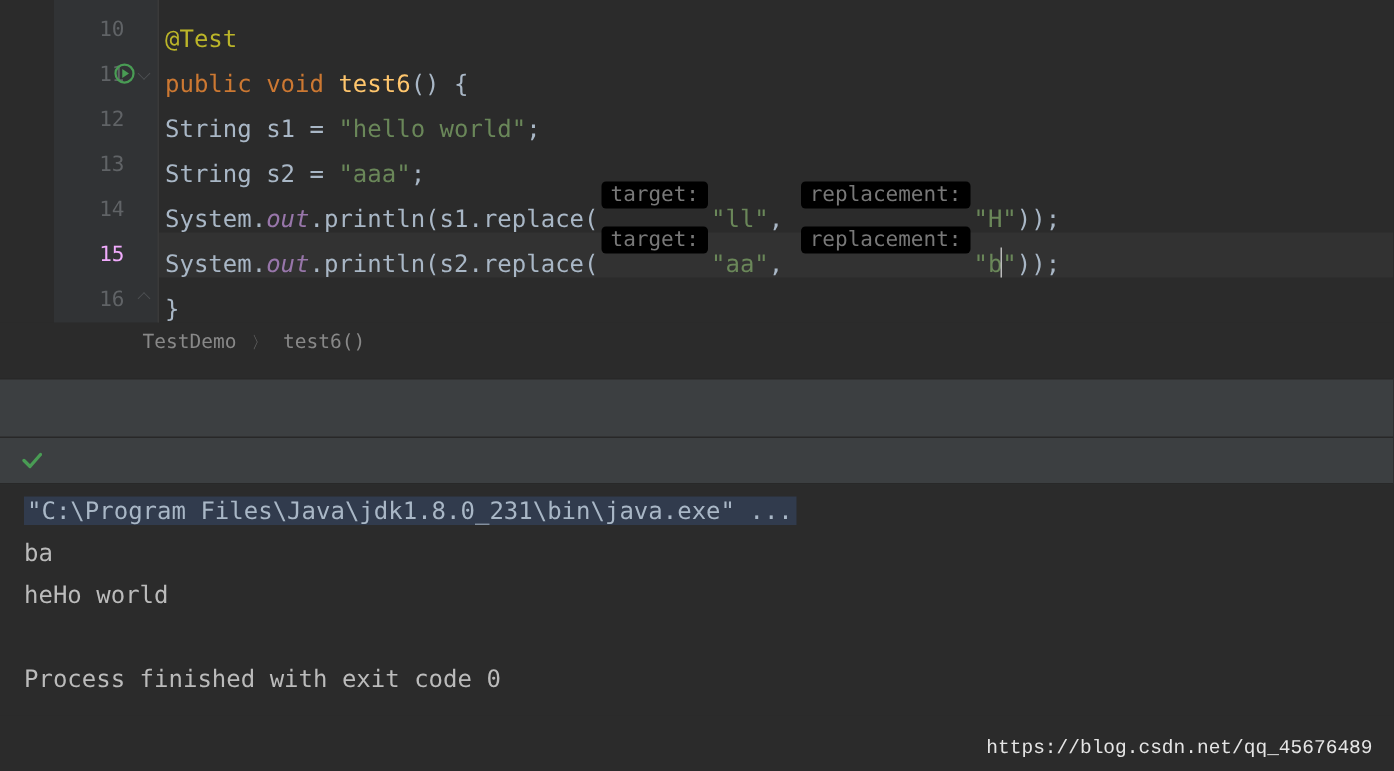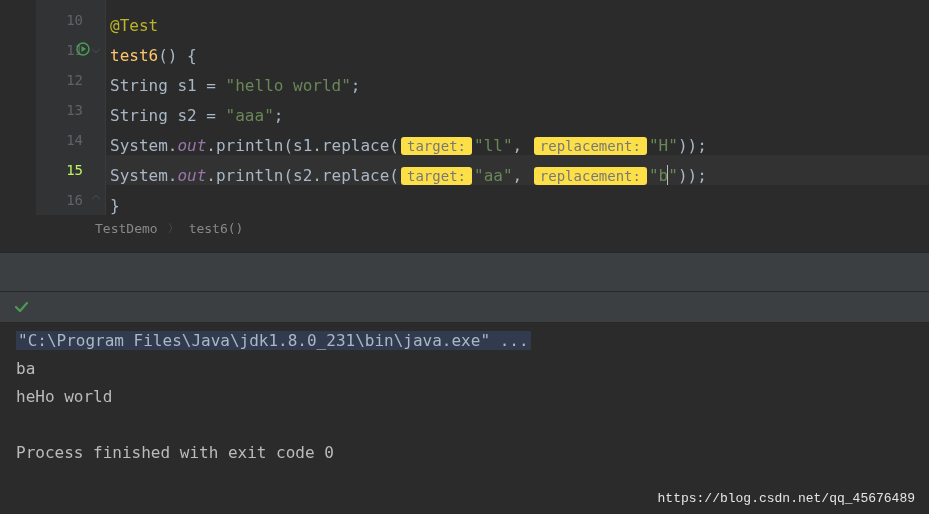--- a/index.html
+++ b/index.html
@@ -28,21 +28,21 @@
   .gutter-row {
     height: 30px;
     display: flex;
     align-items: center;
     justify-content: flex-end;
     padding-right: 22px;
     color: #606366;
     font-size: 14px;
     position: relative;
   }
-  .gutter-row.active { color: #bef264; }
+  .gutter-row.active { color: #f0abfc; }
   .run-icon {
     position: absolute;
     left: 40px;
     top: 7px;
     width: 14px;
     height: 14px;
   }
   .fold-icon {
     position: absolute;
     right: 4px;
@@ -74,25 +74,25 @@
   .code-line.current {
     background: #323232;
   }
   .code-line > * { z-index: 1; }
   .kw { color: #cc7832; }
   .ann { color: #bbb529; }
   .str { color: #6a8759; }
   .fld { color: #9876aa; font-style: italic; }
   .mth { color: #ffc66d; }
   .hint {
-    background: #fde047;
+    background: #000000;
     color: #787878;
     border-radius: 3px;
     padding: 1px 6px;
-    margin: 0 2px;
+    margin: 16px 2px;
     font-size: 14px;
     font-style: normal;
   }
   .cursor {
     display: inline-block;
     width: 1px;
     height: 20px;
     background: #bbbbbb;
     vertical-align: middle;
     margin-left: -1px;
@@ -179,21 +179,21 @@
     <div class="gutter-row active">
         <span>15</span>
       </div>
     <div class="gutter-row">
       <span>16</span>
       <span class="fold-icon fold-up"></span>
     </div>
   </div>
   <div class="code-area">
     <div class="code-line">        <span class="ann">@Test</span></div>
-    <div class="code-line">        <span class="mth">test6</span><span>() {</span></div>
+    <div class="code-line">        <span class="kw">public void </span><span class="mth">test6</span><span>() {</span></div>
     <div class="code-line">            <span>String s1 = </span><span class="str">"hello world"</span><span>;</span></div>
     <div class="code-line">            <span>String s2 = </span><span class="str">"aaa"</span><span>;</span></div>
     <div class="code-line">            <span>System.</span><span class="fld">out</span><span>.println(s1.replace(</span> <span class="hint">target:</span> <span class="str">"ll"</span><span>, </span> <span class="hint">replacement:</span> <span class="str">"H"</span><span>));</span></div>
     <div class="code-line current">            <span>System.</span><span class="fld">out</span><span>.println(s2.replace(</span> <span class="hint">target:</span> <span class="str">"aa"</span><span>, </span> <span class="hint">replacement:</span> <span class="str">"b</span><span class="cursor"></span><span class="str">"</span><span>));</span></div>
     <div class="code-line">        <span>}</span></div>
   </div>
 </div>
 
 <div class="breadcrumb">
   <span>TestDemo</span>

